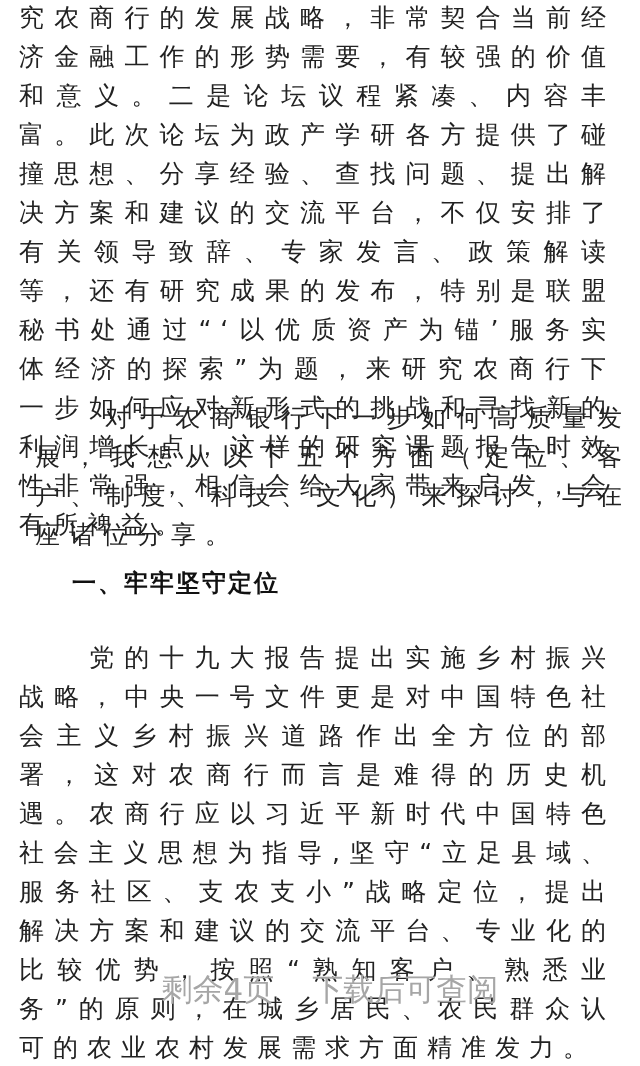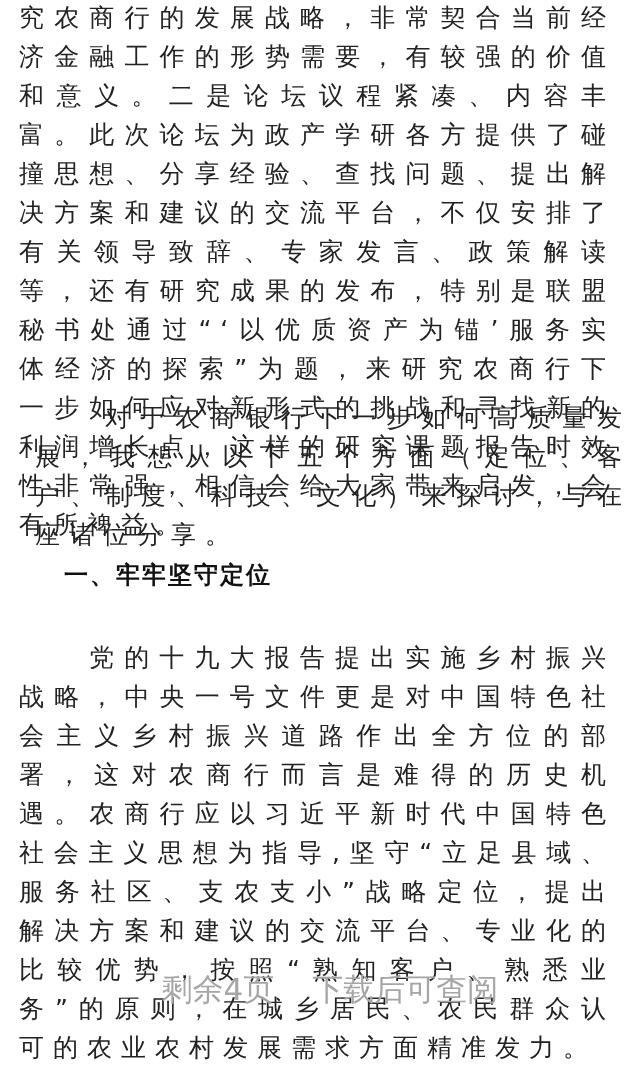--- a/index.html
+++ b/index.html
@@ -34,21 +34,21 @@
     }
     .para.indent {
       text-indent: 70px;
     }
     .p1 { position: absolute; top: -2px; left: 0; width: 596px; }
     .p2 { position: absolute; top: 398px; left: 16px; width: 596px; }
     .heading {
       position: absolute;
       top: 556px;
       left: 45px;
-      margin: 0;
+      margin: 8px;
       font-size: 24px;
       line-height: 39px;
       font-weight: bold;
       color: #111111;
       letter-spacing: 2px;
     }
     .p3 { position: absolute; top: 638px; left: 0; width: 596px; }
     .footer-banner {
       position: absolute;
       top: 926px;

